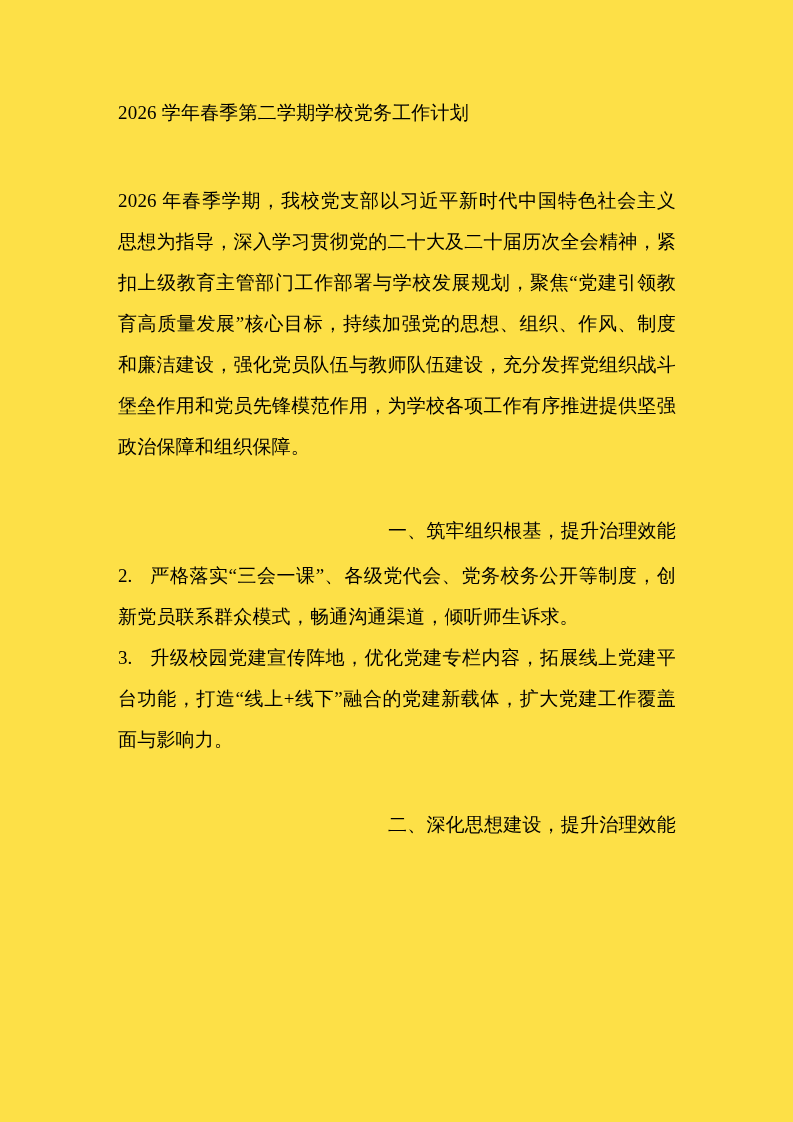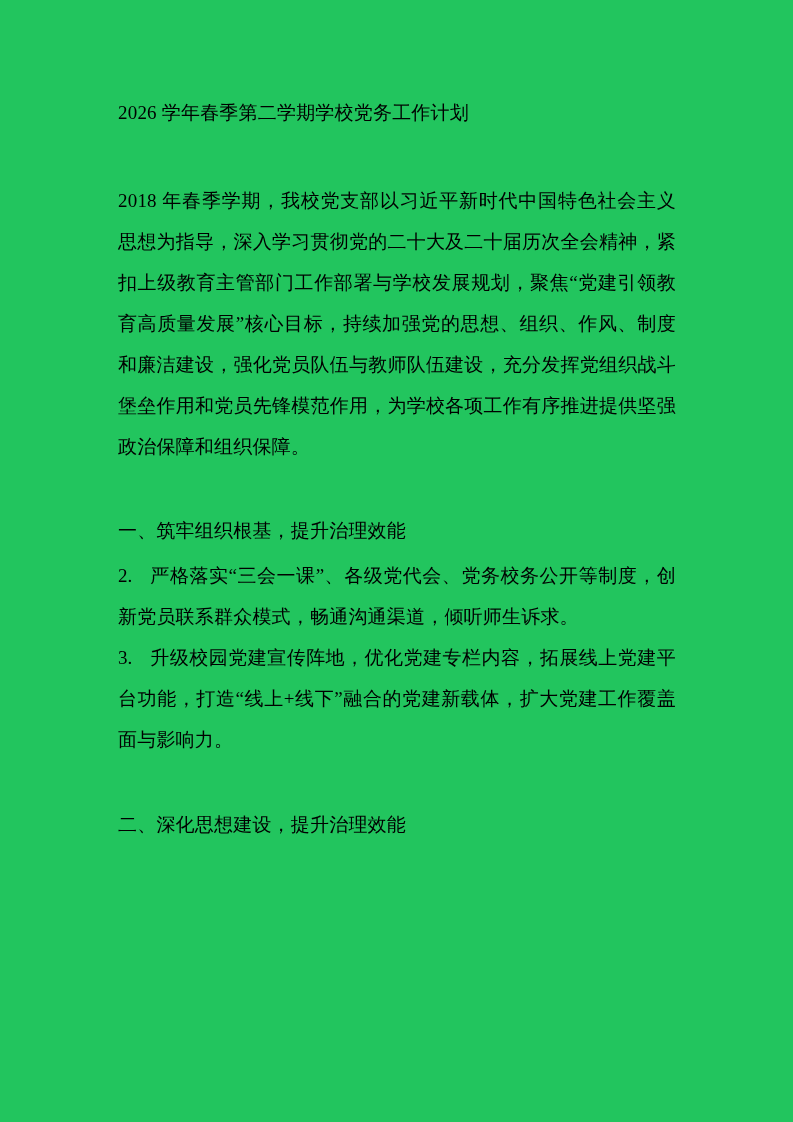--- a/index.html
+++ b/index.html
@@ -4,21 +4,21 @@
 <style>
   html, body {
     margin: 0;
     padding: 0;
     background: #ffffff;
   }
   .page {
     position: relative;
     width: 793px;
     height: 1122px;
-    background: #22c55e;
+    background: #fde047;
     overflow: hidden;
     font-family: "Liberation Serif", "DejaVu Serif", serif;
     color: #000000;
   }
   .content {
     position: absolute;
     left: 118px;
     top: 92px;
     width: 558px;
     font-size: 19px;
@@ -37,40 +37,40 @@
     margin: 0 0 43px 0;
   }
   .section {
     margin: 0;
   }
   .section + .section {
     margin-top: 44px;
   }
   .section-heading {
     margin: 0 0 4px 0;
-    text-align: left;
+    text-align: right;
   }
   .list-item {
     margin: 0;
   }
   .item-number {
     display: inline-block;
     width: 32px;
     letter-spacing: 0;
   }
 </style>
 </head>
 <body>
 
 <div class="page">
   <div class="content">
 
     <h1 class="doc-title">2026 学年春季第二学期学校党务工作计划</h1>
 
-    <p class="intro">2018 年春季学期，我校党支部以习近平新时代中国特色社会主义思想为指导，深入学习贯彻党的二十大及二十届历次全会精神，紧扣上级教育主管部门工作部署与学校发展规划，聚焦“党建引领教育高质量发展”核心目标，持续加强党的思想、组织、作风、制度和廉洁建设，强化党员队伍与教师队伍建设，充分发挥党组织战斗堡垒作用和党员先锋模范作用，为学校各项工作有序推进提供坚强政治保障和组织保障。</p>
+    <p class="intro">2026 年春季学期，我校党支部以习近平新时代中国特色社会主义思想为指导，深入学习贯彻党的二十大及二十届历次全会精神，紧扣上级教育主管部门工作部署与学校发展规划，聚焦“党建引领教育高质量发展”核心目标，持续加强党的思想、组织、作风、制度和廉洁建设，强化党员队伍与教师队伍建设，充分发挥党组织战斗堡垒作用和党员先锋模范作用，为学校各项工作有序推进提供坚强政治保障和组织保障。</p>
 
     <div class="section">
       <p class="section-heading">一、筑牢组织根基，提升治理效能</p>
 
 
       <p class="list-item"><span class="item-number">2.</span><span>严格落实“三会一课”、各级党代会、党务校务公开等制度，创新党员联系群众模式，畅通沟通渠道，倾听师生诉求。</span></p>
 
       <p class="list-item"><span class="item-number">3.</span><span>升级校园党建宣传阵地，优化党建专栏内容，拓展线上党建平台功能，打造“线上+线下”融合的党建新载体，扩大党建工作覆盖面与影响力。</span></p>
     </div>
 

